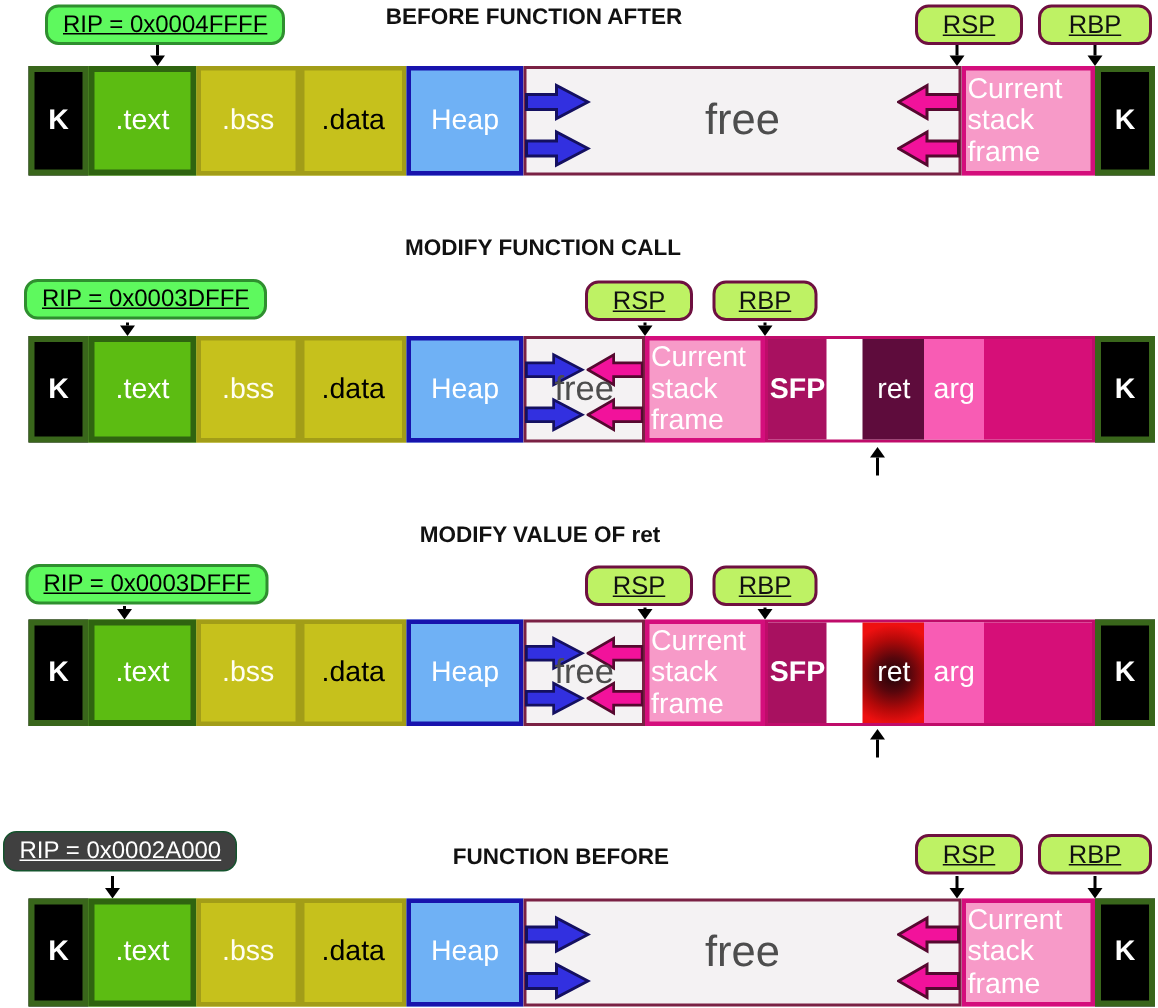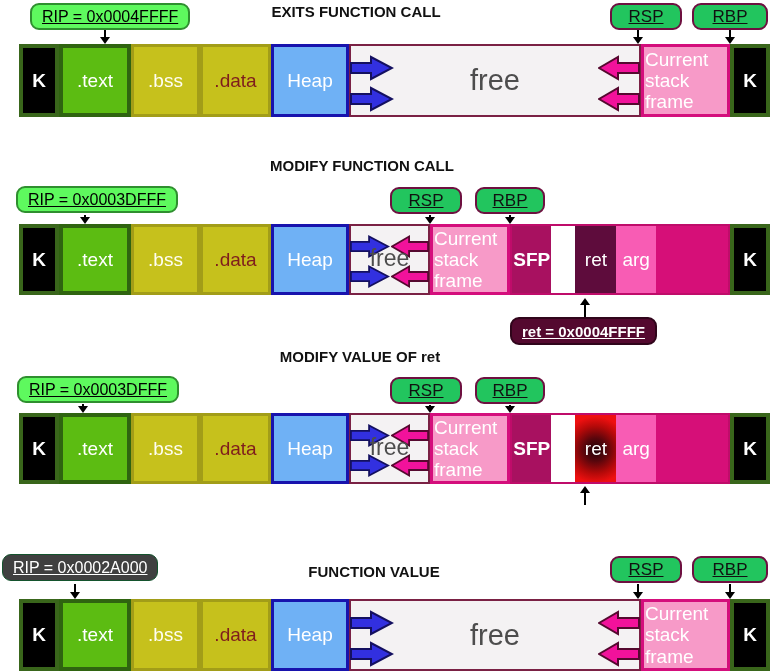--- a/index.html
+++ b/index.html
@@ -7,41 +7,41 @@
           font-family:"Liberation Sans",sans-serif;}
 
   .title{position:absolute;transform:translateX(-50%);font-weight:bold;font-size:15px;
          color:#111;white-space:nowrap;}
 
   .pill{position:absolute;box-sizing:border-box;height:27px;border-radius:9px;
         display:flex;align-items:center;justify-content:center;font-size:16px;
         padding:0 10px;white-space:nowrap;text-decoration:underline;}
   .pill.green{background:#5ef95e;border:2px solid #2f8f2f;color:#000;}
   .pill.redpill{background:#404040;border:1px solid #14532d;color:#fff;}
-  .pill.reg{background:#22c55e;border:2px solid #6e1040;color:#111;font-size:17px;padding:0;}
+  .pill.reg{background:#bef264;border:2px solid #6e1040;color:#111;font-size:17px;padding:0;}
   .pill.darkret{background:#54092f;border:2px solid #30051b;color:#fff;font-weight:bold;
                 font-size:15px;height:28px;}
   .pill.redret{background:#ee1407;border:2px solid #a50a00;color:#fff;font-weight:bold;
                font-size:15px;height:28px;}
 
   
   .cline{position:absolute;width:2px;background:#000;}
   .cline.down::after{content:"";position:absolute;bottom:-7px;left:-4px;width:0;height:0;
         border:5px solid transparent;border-bottom:0;border-top:7px solid #000;}
   .cline.up::before{content:"";position:absolute;top:-7px;left:-4px;width:0;height:0;
         border:5px solid transparent;border-top:0;border-bottom:7px solid #000;}
 
   
   .bar{position:absolute;left:19px;width:751px;display:flex;}
   .seg{box-sizing:border-box;display:flex;align-items:center;justify-content:center;
        color:#fff;font-size:19px;}
   .seg.k{width:40px;background:#000;border:4px solid #39661b;font-weight:bold;}
   .seg.textseg{width:72px;background:#5cbc12;border:4px solid #2f6410;}
   .seg.bss{width:69px;background:#c6c11c;border:3px solid #a29d18;color:#fffef2;}
-  .seg.dataseg{width:71px;background:#c6c11c;border:3px solid #a29d18;color:#7f1d1d;}
+  .seg.dataseg{width:71px;background:#c6c11c;border:3px solid #a29d18;color:#000000;}
   .seg.heap{width:78px;background:#6fb1f5;border:3px solid #1813ad;}
   .seg.free{background:#f4f2f3;border:2px solid #7a2144;position:relative;color:#4d4d4d;}
   .seg.free.wide{width:292px;font-size:29px;}
   .seg.free.narrow{width:81px;}
   .free-small{position:absolute;left:0;right:0;top:50%;transform:translateY(-54%);
        text-align:center;font-size:23px;color:#4d4d4d;z-index:3;}
   .seg.current{background:#f79ac8;border:3px solid #d40e7c;text-align:left;
        line-height:1.12;padding:0 1px;}
   .seg.current.wide{width:89px;}
   .seg.current.narrow{width:80px;}
@@ -59,21 +59,21 @@
   .gr.pink{z-index:2;}
   .gr svg{display:block;}
   .gr.blue polygon{fill:#3230e0;stroke:#141060;stroke-width:2;stroke-linejoin:miter;}
   .gr.pink polygon{fill:#f2129b;stroke:#55092f;stroke-width:2;stroke-linejoin:miter;}
 </style>
 </head>
 <body>
 
 <div class="canvas">
 
-  <div class="title" style="left:356px;top:3px">EXITS FUNCTION CALL</div>
+  <div class="title" style="left:356px;top:3px">BEFORE FUNCTION AFTER</div>
 
   <div class="pill green" style="left:30px;top:3px">RIP = 0x0004FFFF</div>
   <div class="pill reg" style="left:610px;top:3px;width:72px">RSP</div>
   <div class="pill reg" style="left:692px;top:3px;width:76px">RBP</div>
 
   <div class="cline down" style="left:104px;top:30px;height:7px"></div>
   <div class="cline down" style="left:637px;top:30px;height:7px"></div>
   <div class="cline down" style="left:729px;top:30px;height:7px"></div>
 
   <div class="bar" style="top:44px;height:73px">
@@ -186,21 +186,20 @@
           <span>arg</span>
         </div>
       <div class="seg prev"></div>
     </div>
     <div class="seg k">
         <span>K</span>
       </div>
   </div>
 
   <div class="cline up" style="left:584px;top:305px;height:12px"></div>
-  <div class="pill darkret" style="left:510px;top:317px">ret = 0x0004FFFF</div>
 
   <div class="title" style="left:360px;top:348px">MODIFY VALUE OF ret</div>
 
   <div class="pill green" style="left:17px;top:376px">RIP = 0x0003DFFF</div>
   <div class="pill reg" style="left:390px;top:377px;width:72px">RSP</div>
   <div class="pill reg" style="left:475px;top:377px;width:70px">RBP</div>
 
   <div class="cline down" style="left:82px;top:404px;height:2px"></div>
   <div class="cline down" style="left:429px;top:405px;height:1px"></div>
   <div class="cline down" style="left:509px;top:405px;height:1px"></div>
@@ -259,21 +258,21 @@
         </div>
       <div class="seg prev"></div>
     </div>
     <div class="seg k">
         <span>K</span>
       </div>
   </div>
 
   <div class="cline up" style="left:584px;top:493px;height:12px"></div>
 
-  <div class="title" style="left:374px;top:563px">FUNCTION VALUE</div>
+  <div class="title" style="left:374px;top:563px">FUNCTION BEFORE</div>
 
   <div class="pill redpill" style="left:2px;top:554px">RIP = 0x0002A000</div>
   <div class="pill reg" style="left:610px;top:556px;width:72px">RSP</div>
   <div class="pill reg" style="left:692px;top:556px;width:76px">RBP</div>
 
   <div class="cline down" style="left:74px;top:584px;height:8px"></div>
   <div class="cline down" style="left:637px;top:584px;height:8px"></div>
   <div class="cline down" style="left:729px;top:584px;height:8px"></div>
 
   <div class="bar" style="top:599px;height:72px">

